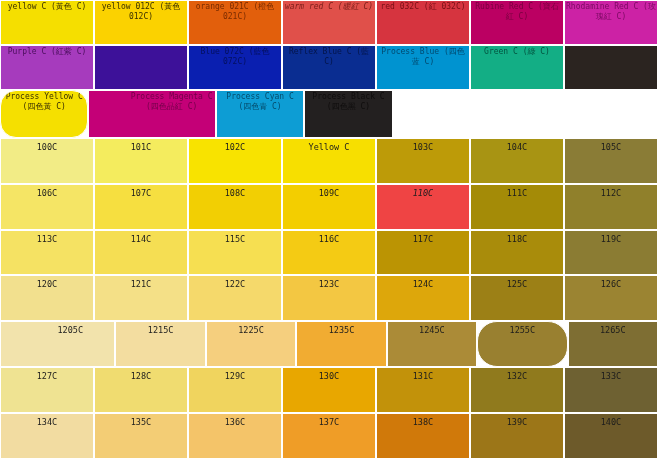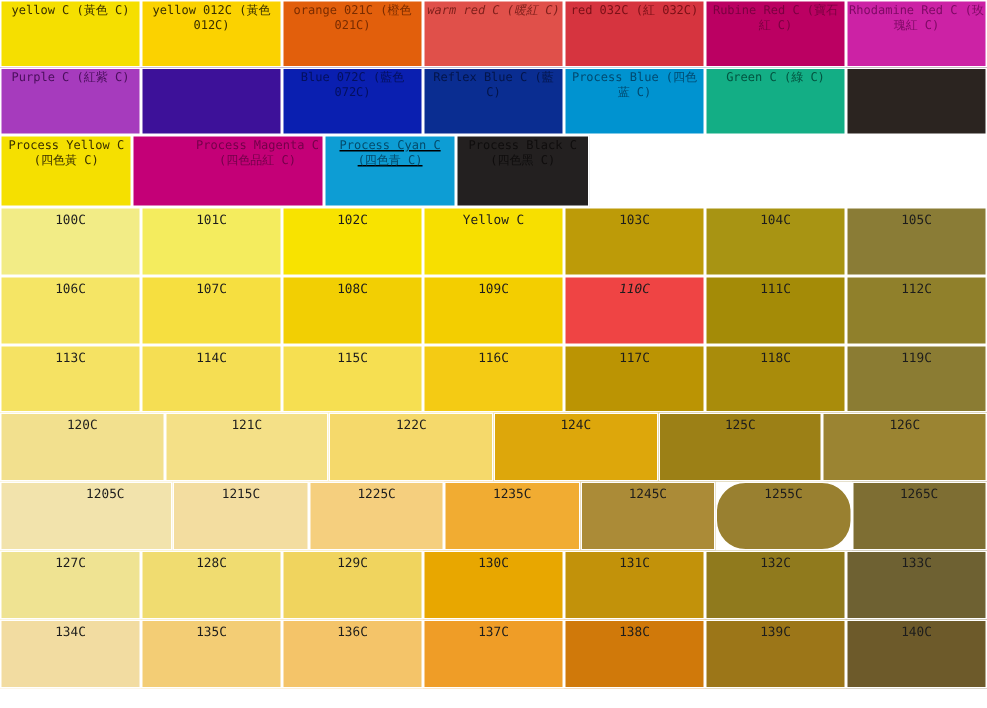--- a/index.html
+++ b/index.html
@@ -110,27 +110,27 @@
           <span class="named-label" style="color: rgb(0, 74, 112);">Process Blue (四色蓝 C)</span>
         </div>
         <div class="swatch named-swatch row-h2" style="background: rgb(19, 174, 133);">
           <span class="named-label" style="color: rgb(3, 84, 64);">Green C (綠 C)</span>
         </div>
         <div class="swatch named-swatch row-h2" style="background: rgb(43, 36, 32);">
           <span class="named-label" style="color: rgb(18, 14, 11);"></span>
         </div>
       </div>
       <div class="band band-named row-h3">
-        <div class="swatch named-swatch row-h3" style="background: rgb(245, 224, 0);">
+        <div class="swatch named-swatch row-h3" style="background: rgb(245, 224, 0); border-radius: 16px;">
           <span class="named-label" style="color: rgb(58, 48, 0);">Process Yellow C (四色黃 C)</span>
         </div>
         <div class="swatch named-swatch row-h3" style="background: rgb(196, 0, 119); padding-left: 39px;">
           <span class="named-label" style="color: rgb(115, 0, 74);">Process Magenta C (四色品紅 C)</span>
         </div>
-        <div class="swatch named-swatch row-h3" style="background: rgb(13, 157, 212); text-decoration: underline;">
+        <div class="swatch named-swatch row-h3" style="background: rgb(13, 157, 212);">
           <span class="named-label" style="color: rgb(4, 76, 108);">Process Cyan C (四色青 C)</span>
         </div>
         <div class="swatch named-swatch row-h3" style="background: rgb(35, 32, 32);">
           <span class="named-label" style="color: rgb(15, 13, 13);">Process Black C (四色黑 C)</span>
         </div>
         <div class="swatch named-swatch row-h3" style="background: rgb(255, 255, 255);">
           <span class="named-label" style="color: rgb(255, 255, 255);"></span>
         </div>
         <div class="swatch named-swatch row-h3" style="background: rgb(255, 255, 255);">
           <span class="named-label" style="color: rgb(255, 255, 255);"></span>
@@ -212,20 +212,23 @@
       </div>
       <div class="band grid-row">
         <div class="swatch num-swatch grid-row" style="background: rgb(242, 224, 142);">
           <span class="num-label">120C</span>
         </div>
         <div class="swatch num-swatch grid-row" style="background: rgb(244, 224, 135);">
           <span class="num-label">121C</span>
         </div>
         <div class="swatch num-swatch grid-row" style="background: rgb(245, 217, 107);">
           <span class="num-label">122C</span>
+        </div>
+        <div class="swatch num-swatch grid-row" style="background: rgb(243, 199, 66);">
+          <span class="num-label">123C</span>
         </div>
         <div class="swatch num-swatch grid-row" style="background: rgb(221, 167, 11);">
           <span class="num-label">124C</span>
         </div>
         <div class="swatch num-swatch grid-row" style="background: rgb(156, 128, 22);">
           <span class="num-label">125C</span>
         </div>
         <div class="swatch num-swatch grid-row" style="background: rgb(155, 132, 50);">
           <span class="num-label">126C</span>
         </div>

